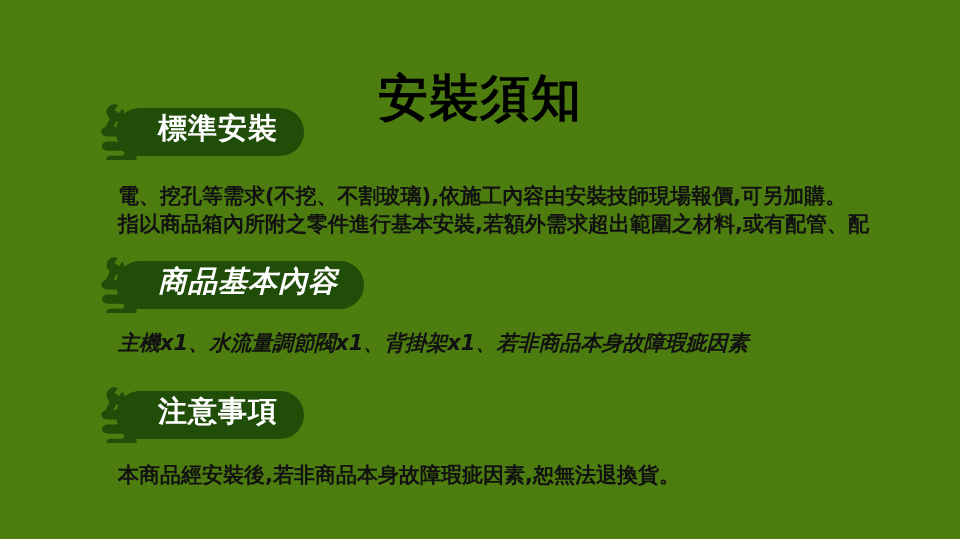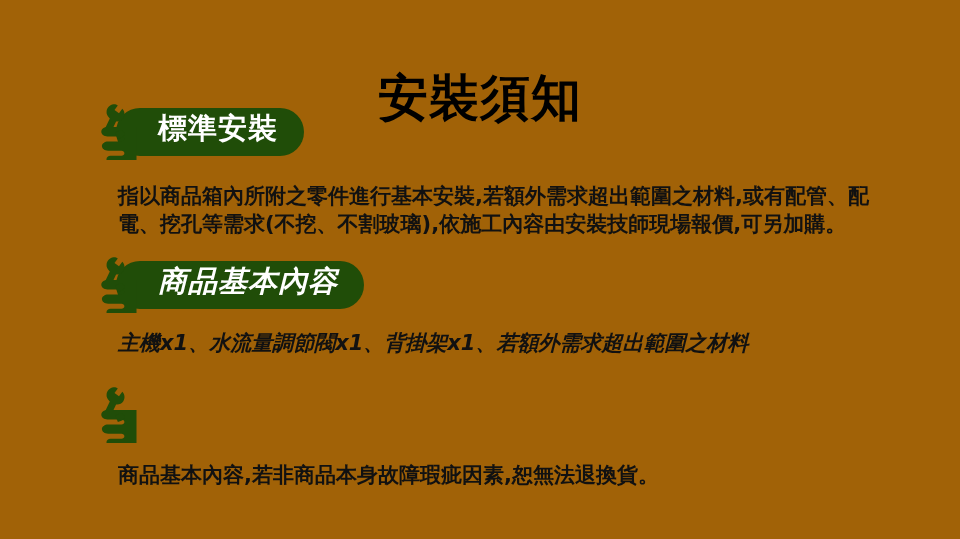--- a/index.html
+++ b/index.html
@@ -15,21 +15,21 @@
     overflow: hidden;
     font-family: "Liberation Sans", "DejaVu Sans", sans-serif;
     color: #000000;
     -webkit-font-smoothing: antialiased;
   }
 
   #page {
     position: relative;
     width: 960px;
     height: 539px;
-    background: #a16207;
+    background: #4d7c0f;
   }
 
   
   .page-title {
     position: absolute;
     top: 36px;
     left: 0;
     width: 960px;
     text-align: center;
     font-family: "DejaVu Serif", "Liberation Serif", serif;
@@ -132,22 +132,22 @@
           </g>
         </svg>
       </span>
 
       <span class="badge-pill">
         <span class="badge-label">標準安裝</span>
       </span>
     </div>
 
     <div class="body-text">
+      <span class="line">電、挖孔等需求(不挖、不割玻璃),依施工內容由安裝技師現場報價,可另加購。</span>
       <span class="line">指以商品箱內所附之零件進行基本安裝,若額外需求超出範圍之材料,或有配管、配</span>
-      <span class="line">電、挖孔等需求(不挖、不割玻璃),依施工內容由安裝技師現場報價,可另加購。</span>
     </div>
   </div>
 
   <div class="section section-2">
     <div class="badge-row">
 
       <span class="wrench-icon">
         <svg viewBox="0 0 62 62" xmlns="http://www.w3.org/2000/svg" aria-hidden="true">
           <g fill="#204d08">
             <path d="M25.5 3.2 c-3.6 0.4 -6.4 3.3 -6.9 6.9 c-0.4 2.9 0.9 5.6 3.2 7.3 l0 0 l-5.0 10.6 l6.3 3.0 l5.0 -10.6 c2.8 0.4 5.6 -0.8 7.2 -3.2 c2.0 -3.0 1.5 -7.0 -1.0 -9.5 l-3.3 4.6 l-4.5 -3.2 l3.3 -4.6 c-1.1 -0.9 -2.5 -1.4 -4.3 -1.3 z"></path>
@@ -156,37 +156,40 @@
           </g>
         </svg>
       </span>
 
       <span class="badge-pill">
         <span class="badge-label">商品基本內容</span>
       </span>
     </div>
 
     <div class="body-text">
-      <span class="line">主機x1、水流量調節閥x1、背掛架x1、若額外需求超出範圍之材料</span>
+      <span class="line">主機x1、水流量調節閥x1、背掛架x1、若非商品本身故障瑕疵因素</span>
     </div>
   </div>
 
   <div class="section section-3">
     <div class="badge-row">
 
       <span class="wrench-icon">
         <svg viewBox="0 0 62 62" xmlns="http://www.w3.org/2000/svg" aria-hidden="true">
           <g fill="#204d08">
             <path d="M25.5 3.2 c-3.6 0.4 -6.4 3.3 -6.9 6.9 c-0.4 2.9 0.9 5.6 3.2 7.3 l0 0 l-5.0 10.6 l6.3 3.0 l5.0 -10.6 c2.8 0.4 5.6 -0.8 7.2 -3.2 c2.0 -3.0 1.5 -7.0 -1.0 -9.5 l-3.3 4.6 l-4.5 -3.2 l3.3 -4.6 c-1.1 -0.9 -2.5 -1.4 -4.3 -1.3 z"></path>
             <path d="M19.5 26.0 c-3.4 0 -6.2 2.1 -6.2 4.7 c0 2.6 2.8 4.7 6.2 4.7 l14.0 0 c1.6 0 2.9 1.1 2.9 2.5 c0 1.4 -1.3 2.5 -2.9 2.5 l-13.4 0 c-3.4 0 -6.2 2.1 -6.2 4.7 c0 2.6 2.8 4.7 6.2 4.7 l13.4 0 c1.6 0 2.9 1.1 2.9 2.4 c0 1.4 -1.3 2.5 -2.9 2.5 l-11.0 0 c-2.2 0 -4.0 1.5 -4.0 3.3 l0 0.9 l30.0 0 l0 -32.9 z"></path>
             <path d="M31.0 29.6 c2.0 -0.6 4.2 0.3 5.0 2.1 c0.8 1.8 -0.1 3.9 -2.0 4.7 l-4.1 1.7 l-2.6 -6.1 z"></path>
           </g>
         </svg>
       </span>
 
+      <span class="badge-pill">
+        <span class="badge-label">注意事項</span>
+      </span>
     </div>
 
     <div class="body-text">
-      <span class="line">商品基本內容,若非商品本身故障瑕疵因素,恕無法退換貨。</span>
+      <span class="line">本商品經安裝後,若非商品本身故障瑕疵因素,恕無法退換貨。</span>
     </div>
   </div>
 
 </div>
 
 </body></html>

